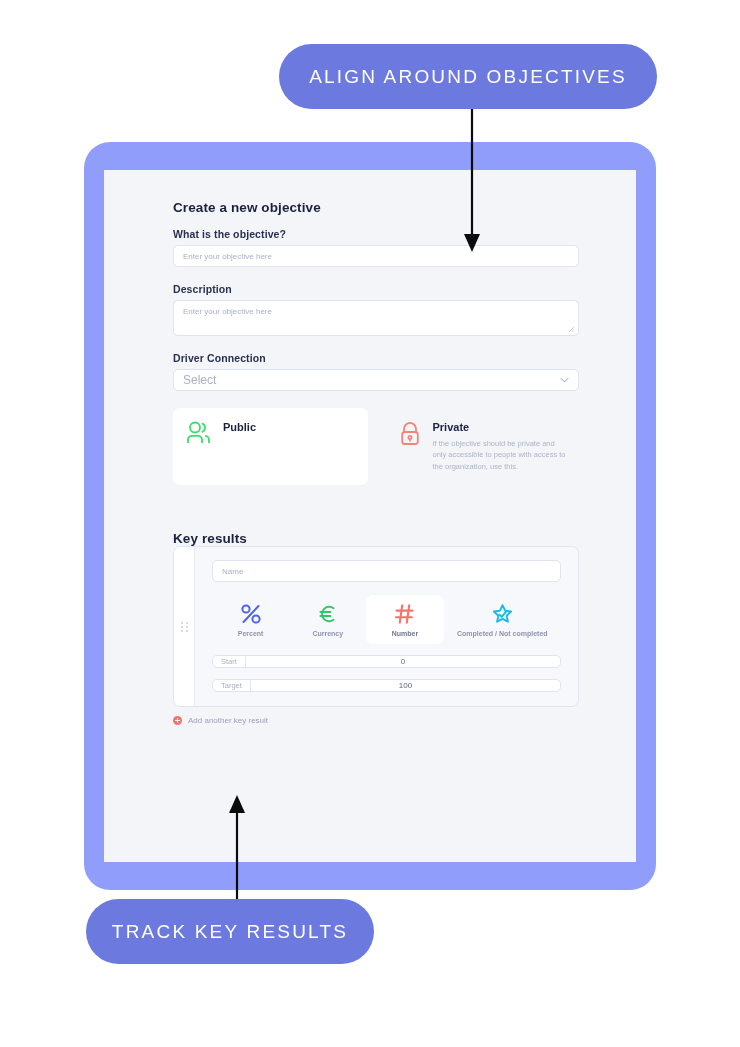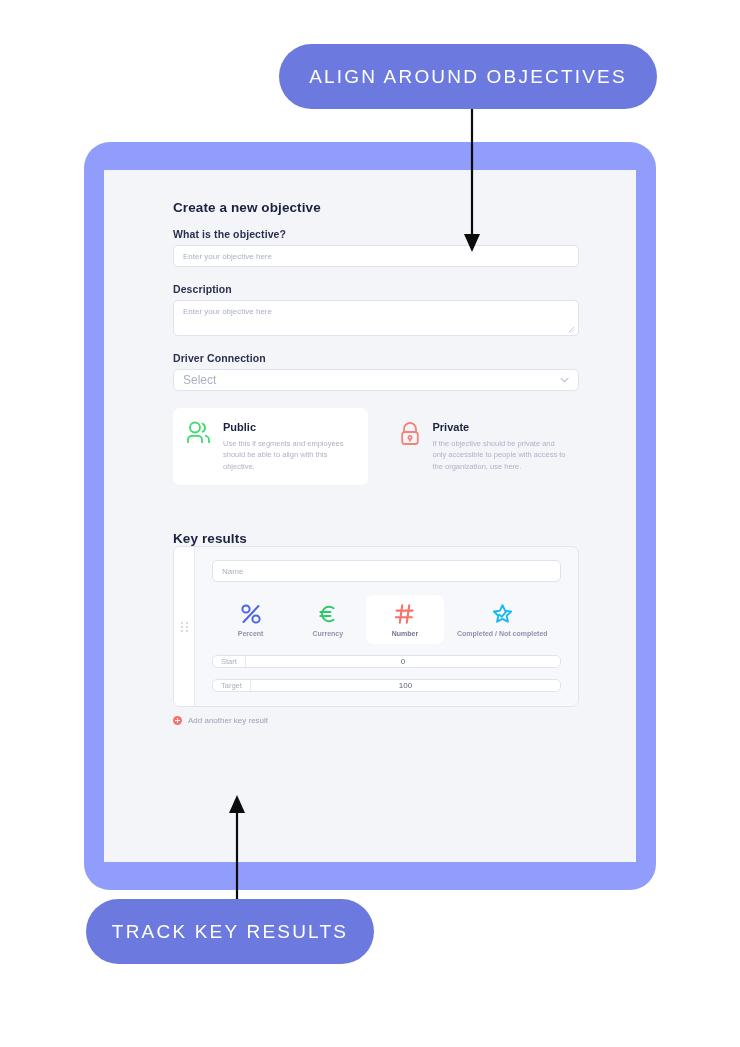--- a/index.html
+++ b/index.html
@@ -290,34 +290,33 @@
 
       <div class="vis-card selected">
         <svg width="26" height="24" viewBox="0 0 26 24" style="flex:none;">
           <circle cx="9" cy="6.5" r="5" fill="none" stroke="#3ddc6e" stroke-width="1.8"></circle>
           <path d="M16.5 2.6 a4.6 4.6 0 0 1 0 8.2" fill="none" stroke="#3ddc6e" stroke-width="1.8" stroke-linecap="round"></path>
           <path d="M2 22 v-3.2 a4 4 0 0 1 4-4 h6 a4 4 0 0 1 4 4 V22" fill="none" stroke="#3ddc6e" stroke-width="1.8" stroke-linejoin="round"></path>
           <path d="M19 14.9 a4 4 0 0 1 4 4 V22" fill="none" stroke="#3ddc6e" stroke-width="1.8" stroke-linejoin="round"></path>
         </svg>
         <div>
           <div class="vis-title">Public</div>
-          <div class="vis-desc">Use this if segments and employees should be able to align with this objective.</div>
         </div>
       </div>
 
       <div class="vis-card unselected">
         <svg width="24" height="26" viewBox="0 0 24 26" style="flex:none;">
           <path d="M6 11 V8 a6 6 0 0 1 12 0 v3" fill="none" stroke="#f6837a" stroke-width="1.8" stroke-linecap="round"></path>
           <rect x="4.2" y="11" width="15.6" height="12" rx="2.6" fill="none" stroke="#f6837a" stroke-width="1.8"></rect>
           <circle cx="12" cy="16.6" r="1.7" fill="none" stroke="#f6837a" stroke-width="1.6"></circle>
           <path d="M12 18 v2.1" stroke="#f6837a" stroke-width="1.6" stroke-linecap="round"></path>
         </svg>
         <div>
           <div class="vis-title">Private</div>
-          <div class="vis-desc">If the objective should be private and only accessible to people with access to the organization, use here.</div>
+          <div class="vis-desc">If the objective should be private and only accessible to people with access to the organization, use this.</div>
         </div>
       </div>
 
     </div>
 
     <div class="section-title mt-gap-big">Key results</div>
 
     <div id="key-results-panel">
 
       <div id="drag-rail">

